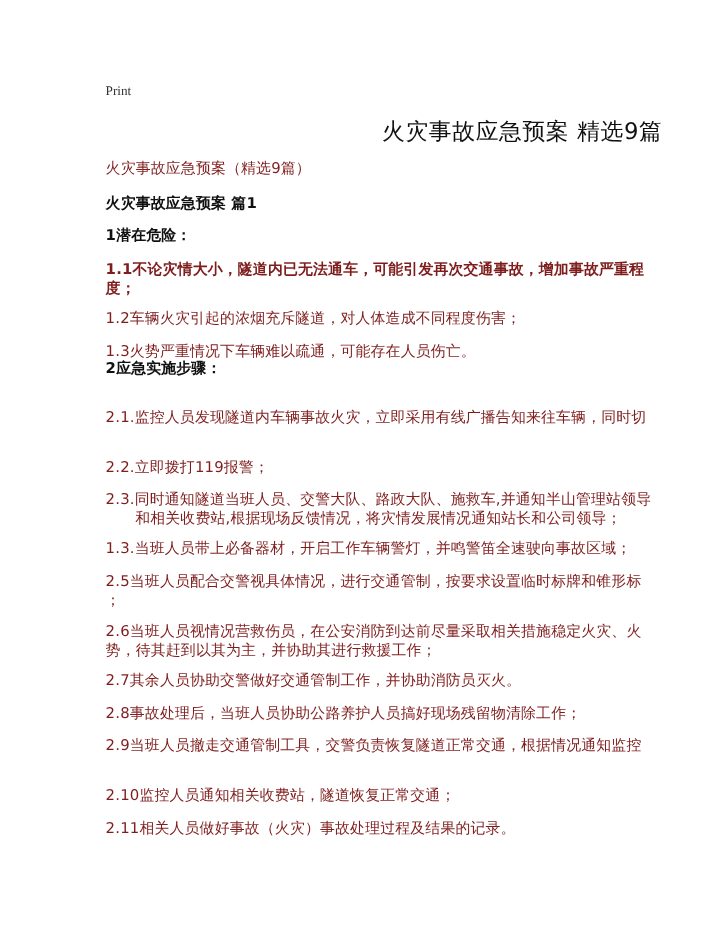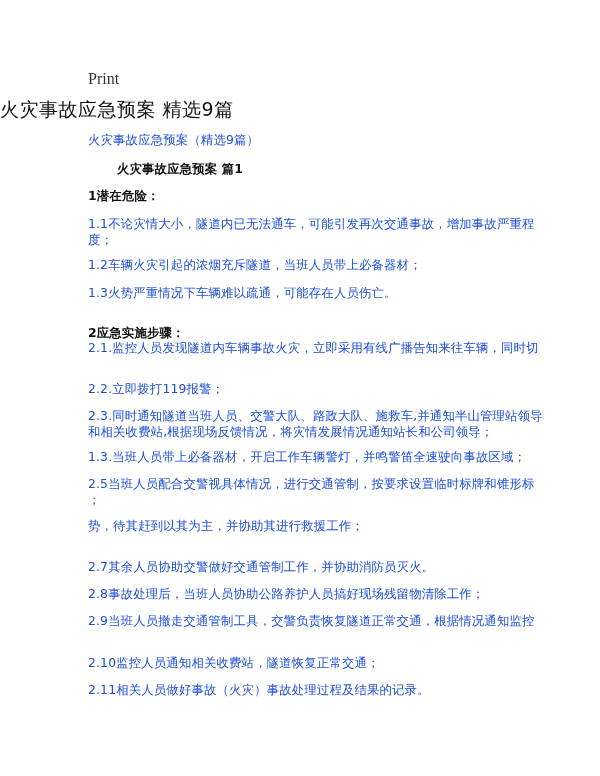--- a/index.html
+++ b/index.html
@@ -1,69 +1,70 @@
 <!DOCTYPE html>
 <html><head>
   <meta charset="utf-8">
   <style>
     html, body { margin: 0; padding: 0; background: #ffffff; }
     body { width: 600px; height: 776px; position: relative; overflow: hidden;
            font-family: "DejaVu Sans", "Liberation Sans", sans-serif; color: #222; }
     .print { position: absolute; left: 88px; top: 70px; font-family: "Liberation Serif", "DejaVu Serif", serif;
-             font-size: 16px; color: #333; }
-    .title { position: absolute; left: 0; width: 552px; top: 97px; text-align: left;
+             font-size: 11px; color: #333; }
+    .title { position: absolute; left: 0; width: 552px; top: 97px; text-align: right;
              font-size: 19px; color: #111; letter-spacing: 0.5px; }
-    .p { position: absolute; left: 88px; font-size: 12.4px; line-height: 16px; color: #1d4ed8; white-space: nowrap; letter-spacing: 0.15px; }
+    .p { position: absolute; left: 88px; font-size: 12.4px; line-height: 16px; color: #7f1d1d; white-space: nowrap; letter-spacing: 0.15px; }
     .b { font-weight: bold; color: #111; }
     .line { display: block; }
   </style>
 </head>
 <body>
 
 <div class="print">Print</div>
 
 <div class="title">火灾事故应急预案 精选9篇</div>
 
 <div class="p" style="top:132px;">火灾事故应急预案（精选9篇）</div>
 
-<div class="p b" style="top:161px;margin-left:29px;">火灾事故应急预案 篇1</div>
+<div class="p b" style="top:161px;">火灾事故应急预案 篇1</div>
 
 <div class="p b" style="top:188px;">1潜在危险：</div>
 
-<div class="p" style="top:216px;">
+<div class="p" style="top:216px;font-weight:bold;">
   <span class="line">1.1不论灾情大小，隧道内已无法通车，可能引发再次交通事故，增加事故严重程</span>
   <span class="line">度；</span>
 </div>
 <div class="p" style="top:257px;">
-  <span class="line">1.2车辆火灾引起的浓烟充斥隧道，当班人员带上必备器材；</span>
+  <span class="line">1.2车辆火灾引起的浓烟充斥隧道，对人体造成不同程度伤害；</span>
 </div>
 <div class="p" style="top:285px;">
   <span class="line">1.3火势严重情况下车辆难以疏通，可能存在人员伤亡。</span>
 </div>
 
-<div class="p b" style="top:325px;text-align:center;">2应急实施步骤：</div>
+<div class="p b" style="top:299px;text-align:center;">2应急实施步骤：</div>
 
 <div class="p" style="top:340px;text-align:center;">
   <span class="line">2.1.监控人员发现隧道内车辆事故火灾，立即采用有线广播告知来往车辆，同时切</span>
 </div>
 <div class="p" style="top:381px;">
   <span class="line">2.2.立即拨打119报警；</span>
 </div>
-<div class="p" style="top:408px;">
+<div class="p" style="top:408px;text-align:center;">
   <span class="line">2.3.同时通知隧道当班人员、交警大队、路政大队、施救车,并通知半山管理站领导</span>
   <span class="line">和相关收费站,根据现场反馈情况，将灾情发展情况通知站长和公司领导；</span>
 </div>
 <div class="p" style="top:449px;">
   <span class="line">1.3.当班人员带上必备器材，开启工作车辆警灯，并鸣警笛全速驶向事故区域；</span>
 </div>
 <div class="p" style="top:476px;">
   <span class="line">2.5当班人员配合交警视具体情况，进行交通管制，按要求设置临时标牌和锥形标</span>
   <span class="line">；</span>
 </div>
 <div class="p" style="top:518px;">
+  <span class="line">2.6当班人员视情况营救伤员，在公安消防到达前尽量采取相关措施稳定火灾、火</span>
   <span class="line">势，待其赶到以其为主，并协助其进行救援工作；</span>
 </div>
 <div class="p" style="top:559px;">
   <span class="line">2.7其余人员协助交警做好交通管制工作，并协助消防员灭火。</span>
 </div>
 <div class="p" style="top:586px;">
   <span class="line">2.8事故处理后，当班人员协助公路养护人员搞好现场残留物清除工作；</span>
 </div>
 <div class="p" style="top:613px;text-align:right;">
   <span class="line">2.9当班人员撤走交通管制工具，交警负责恢复隧道正常交通，根据情况通知监控</span>

